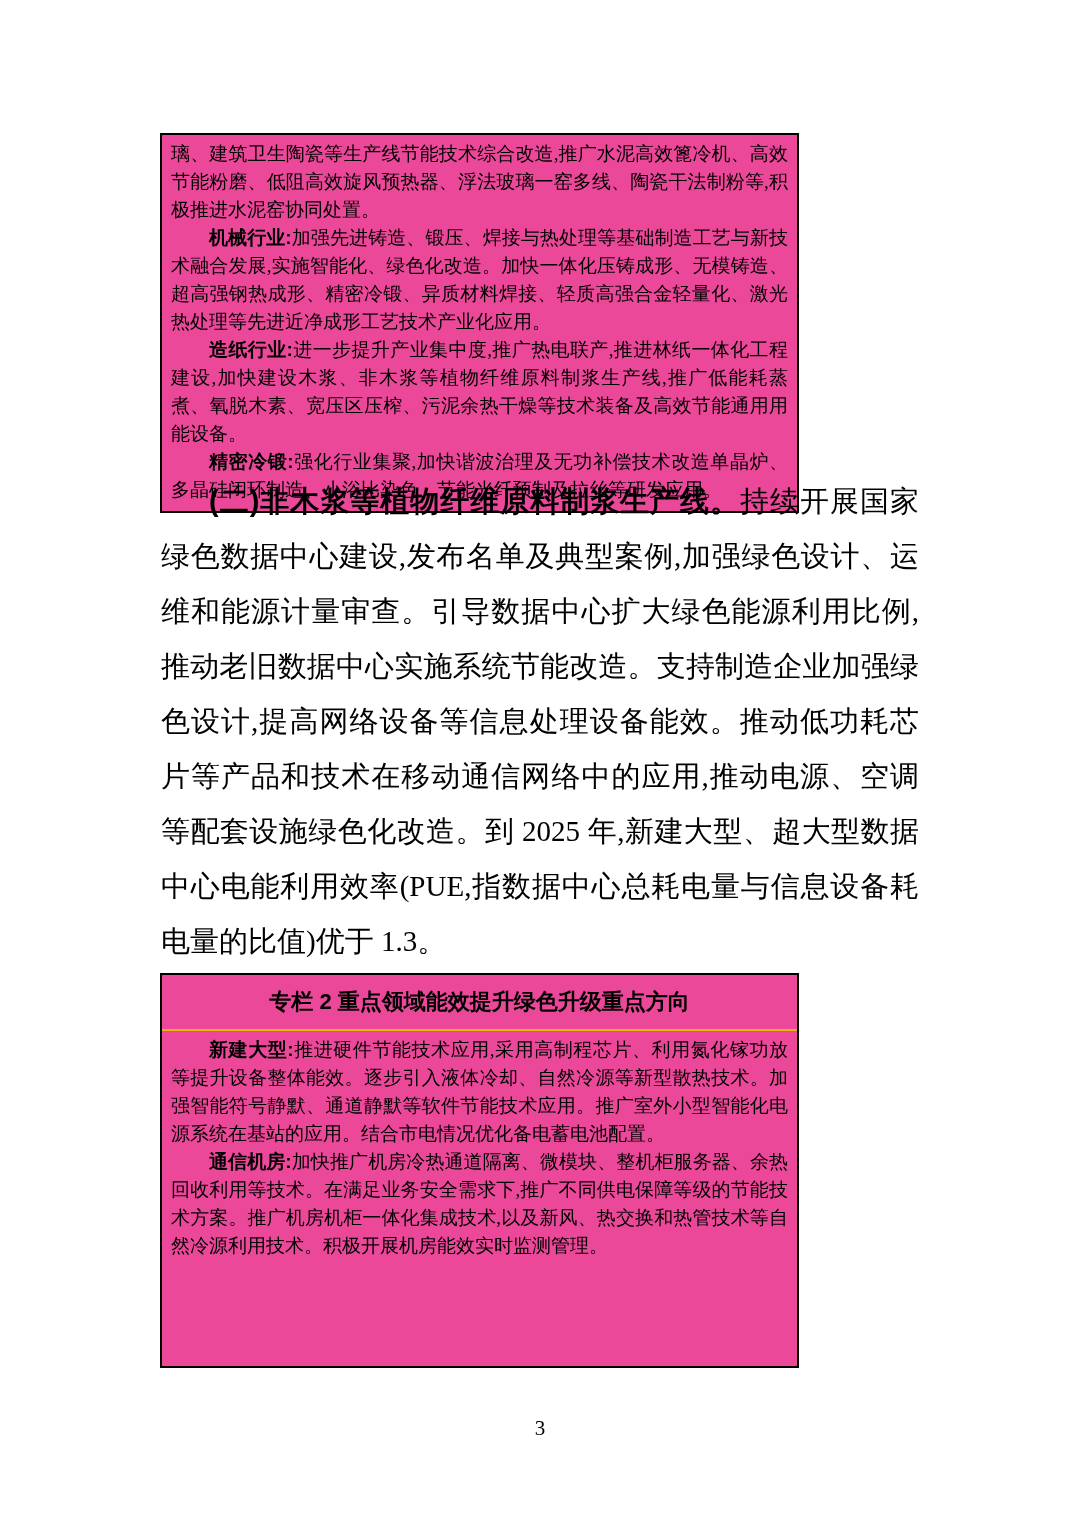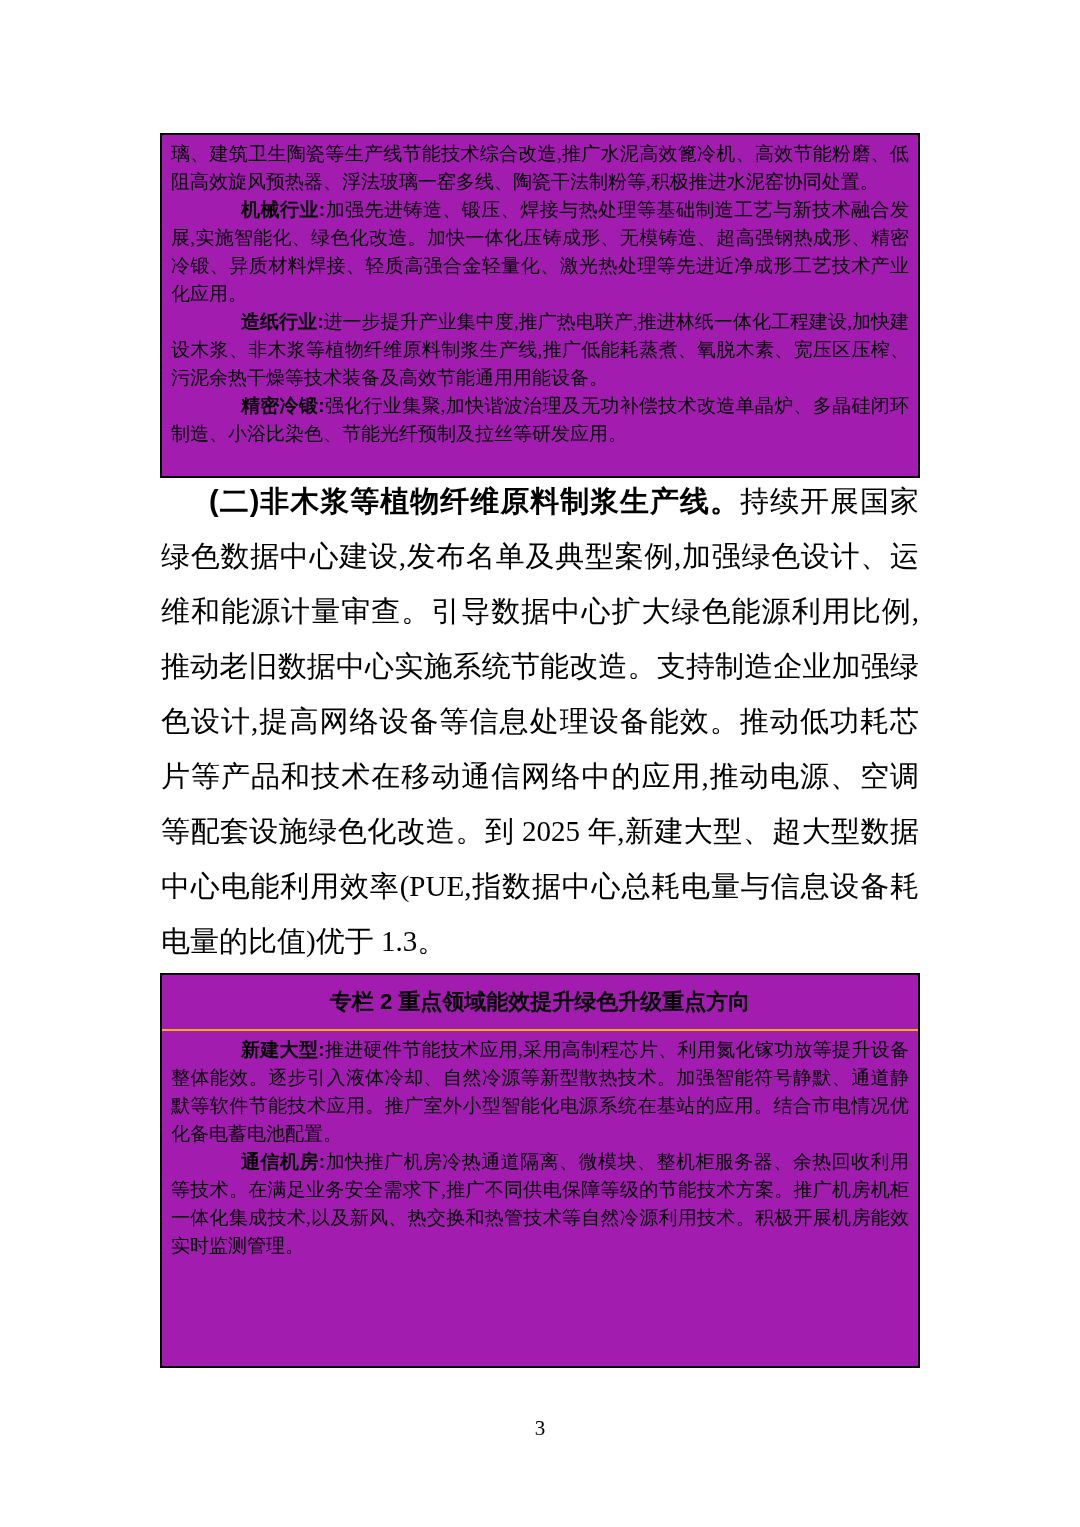--- a/index.html
+++ b/index.html
@@ -9,35 +9,34 @@
     font-family:"Liberation Serif","DejaVu Serif",serif;
     color:#000000;
     position:relative;
     overflow:hidden;
   }
   .page {
     position:relative; width:1080px; height:1527px; background:#ffffff;
   }
   
   .callout {
-    position:absolute; left:160px; width:760px;
-    border:2px solid #000000; background:#a21caf;
+    position:absolute; left:160px; width:639px;
+    border:2px solid #000000; background:#ec4899;
   }
   .box1 { top:133px; min-height:345px; }
   .box-body {
     padding:5px 9px 7px 9px;
     font-size:19px; line-height:28px;
     text-align:justify;
   }
   .box-body p { margin:0; }
   .box-body p.indent { text-indent:2em; }
   .seg-label {
     font-weight:bold;
     font-family:"Liberation Sans","DejaVu Sans",sans-serif;
-    margin-left:32px;
   }
   
   .main-section {
     position:absolute; left:161px; top:474px; width:758px;
     font-size:29px; line-height:55px;
     text-align:justify;
   }
   .main-section p { text-indent:48px; }
   .section-heading {
     font-weight:bold;

